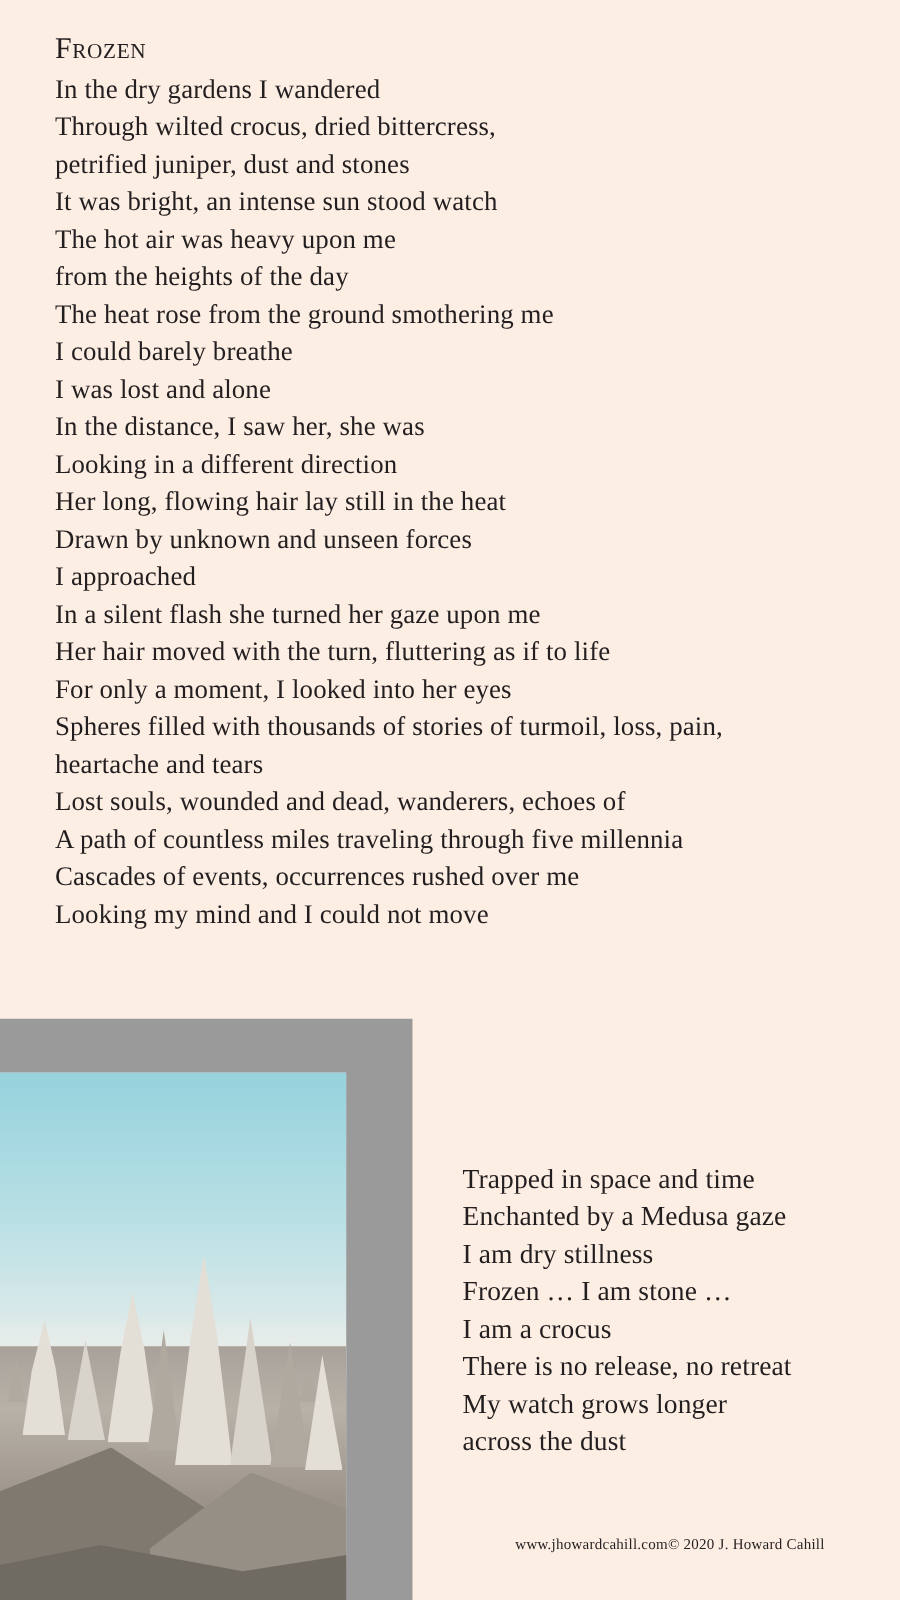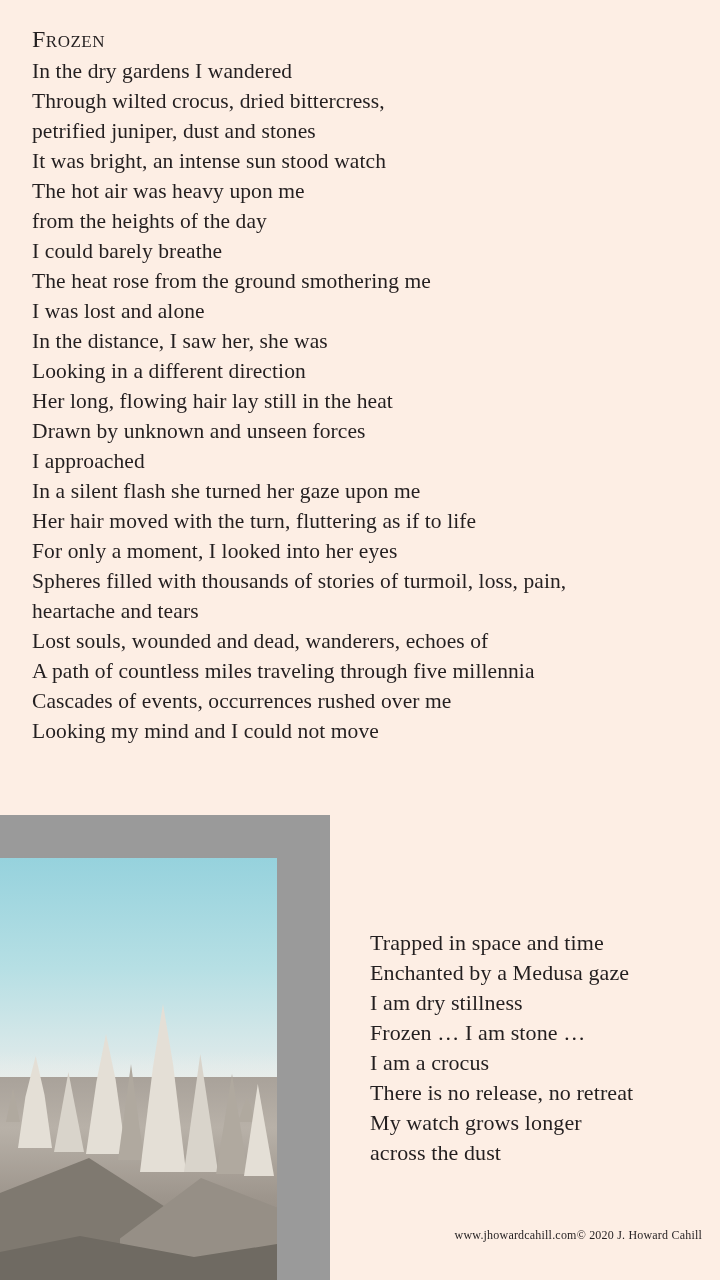--- a/index.html
+++ b/index.html
@@ -18,21 +18,21 @@
 
   .page {
     position: relative;
     width: 720px;
     height: 1280px;
   }
 
   
   .poem-top {
     position: absolute;
-    left: 32px;
+    left: 44px;
     top: 24px;
     width: 660px;
   }
 
   .poem-title {
     font-family: "Liberation Serif", serif;
     font-variant: small-caps;
     font-size: 24px;
     letter-spacing: 0.5px;
     line-height: 30px;
@@ -123,21 +123,21 @@
     line-height: 30px;
   }
 
   
   .footer {
     position: absolute;
     left: 370px;
     top: 1228px;
     width: 332px;
     display: flex;
-    justify-content: flex-end;
+    justify-content: center;
     align-items: baseline;
     font-size: 12px;
     letter-spacing: 0.2px;
   }
   .footer a, .footer span {
     color: #231f20;
     text-decoration: none;
   }
 </style>
 </head>
@@ -147,22 +147,22 @@
 
   <div class="poem-top">
     <div class="poem-title">Frozen</div>
 
     <div class="poem-line">In the dry gardens I wandered</div>
     <div class="poem-line">Through wilted crocus, dried bittercress,</div>
     <div class="poem-line">petrified juniper, dust and stones</div>
     <div class="poem-line">It was bright, an intense sun stood watch</div>
     <div class="poem-line">The hot air was heavy upon me</div>
     <div class="poem-line">from the heights of the day</div>
+    <div class="poem-line">The heat rose from the ground smothering me</div>
     <div class="poem-line">I could barely breathe</div>
-    <div class="poem-line">The heat rose from the ground smothering me</div>
     <div class="poem-line">I was lost and alone</div>
     <div class="poem-line">In the distance, I saw her, she was</div>
     <div class="poem-line">Looking in a different direction</div>
     <div class="poem-line">Her long, flowing hair lay still in the heat</div>
     <div class="poem-line">Drawn by unknown and unseen forces</div>
     <div class="poem-line">I approached</div>
     <div class="poem-line">In a silent flash she turned her gaze upon me</div>
     <div class="poem-line">Her hair moved with the turn, fluttering as if to life</div>
     <div class="poem-line">For only a moment, I looked into her eyes</div>
     <div class="poem-line">Spheres filled with thousands of stories of turmoil, loss, pain,</div>

